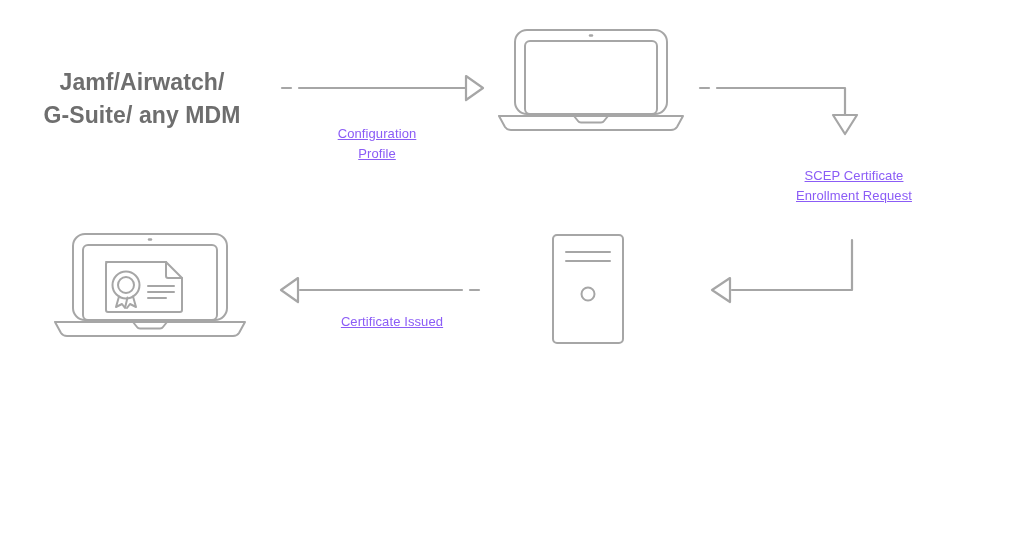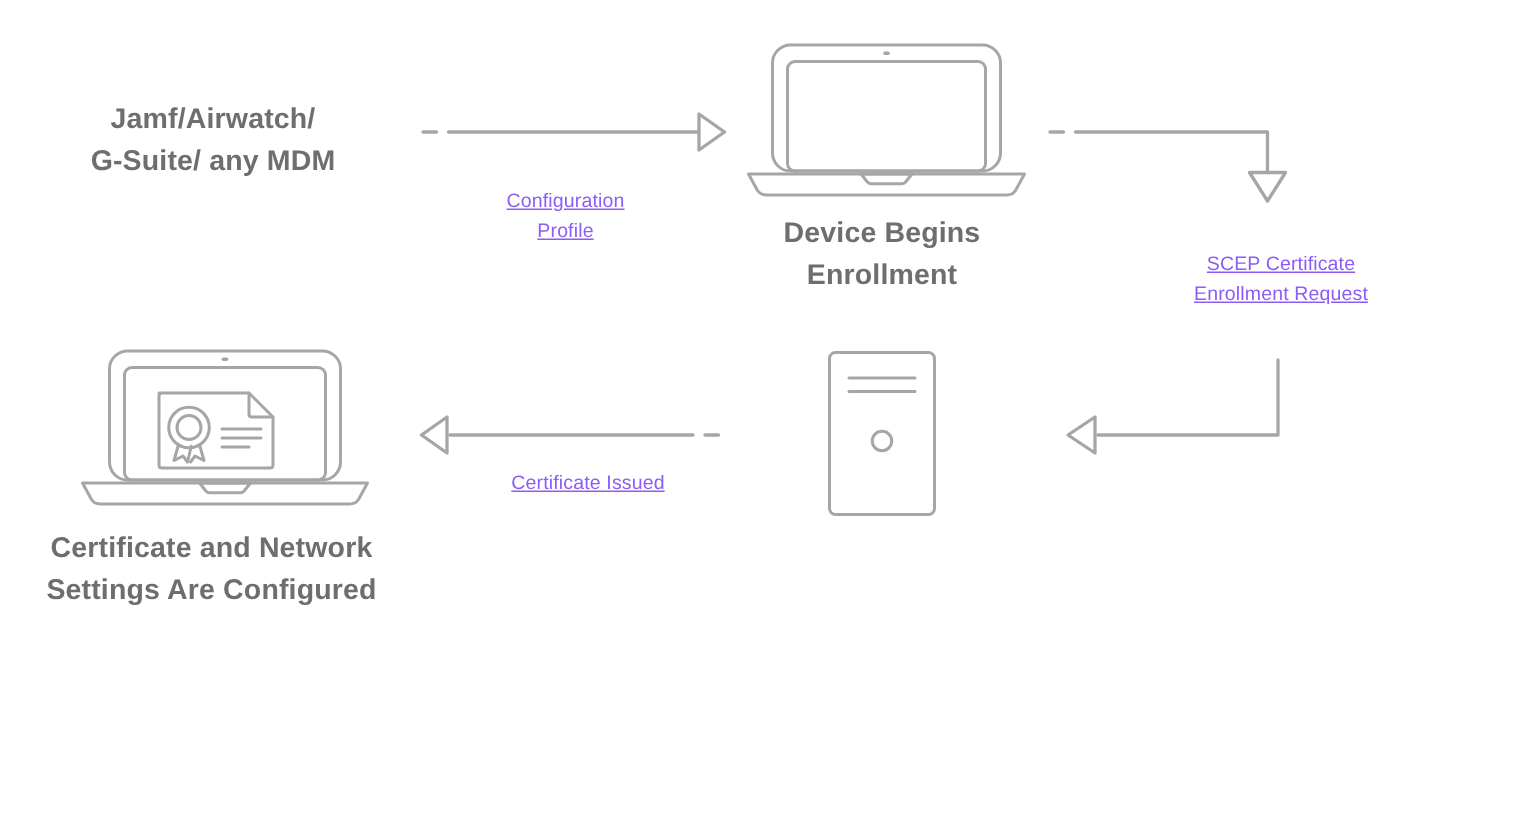--- a/index.html
+++ b/index.html
@@ -20,21 +20,21 @@
     left: 0;
     top: 0;
     width: 1012px;
     height: 548px;
   }
   .node-label {
     position: absolute;
     text-align: center;
     color: #6e6e6e;
     font-weight: bold;
-    font-size: 19px;
+    font-size: 23px;
     line-height: 1.45;
     letter-spacing: 0.1px;
     white-space: pre-line;
   }
   .edge-label {
     position: absolute;
     text-align: center;
     color: #8b5cf6;
     font-weight: normal;
     font-size: 13px;
@@ -142,26 +142,22 @@
           <path d="M71 68.5 L68 79 L74 76 L77 80 L79.5 69.5"></path>
           <path d="M85 68.5 L88 79 L82 76 L79 80"></path>
         </g>
       </g>
     </g>
   </svg>
 
   <div class="node-label" id="label-mdm">Jamf/Airwatch/
 G-Suite/ any MDM</div>
 
-  <div class="node-label" id="label-device">Device Begins
-Enrollment</div>
 
 
-  <div class="node-label" id="label-endpoint">Certificate and Network
-Settings Are Configured</div>
 
   <div class="edge-label" id="label-config">Configuration
 Profile</div>
 
   <div class="edge-label" id="label-certissued">Certificate Issued</div>
 
   <div class="edge-label" id="label-scep">SCEP Certificate
 Enrollment Request</div>
 
 </div>

